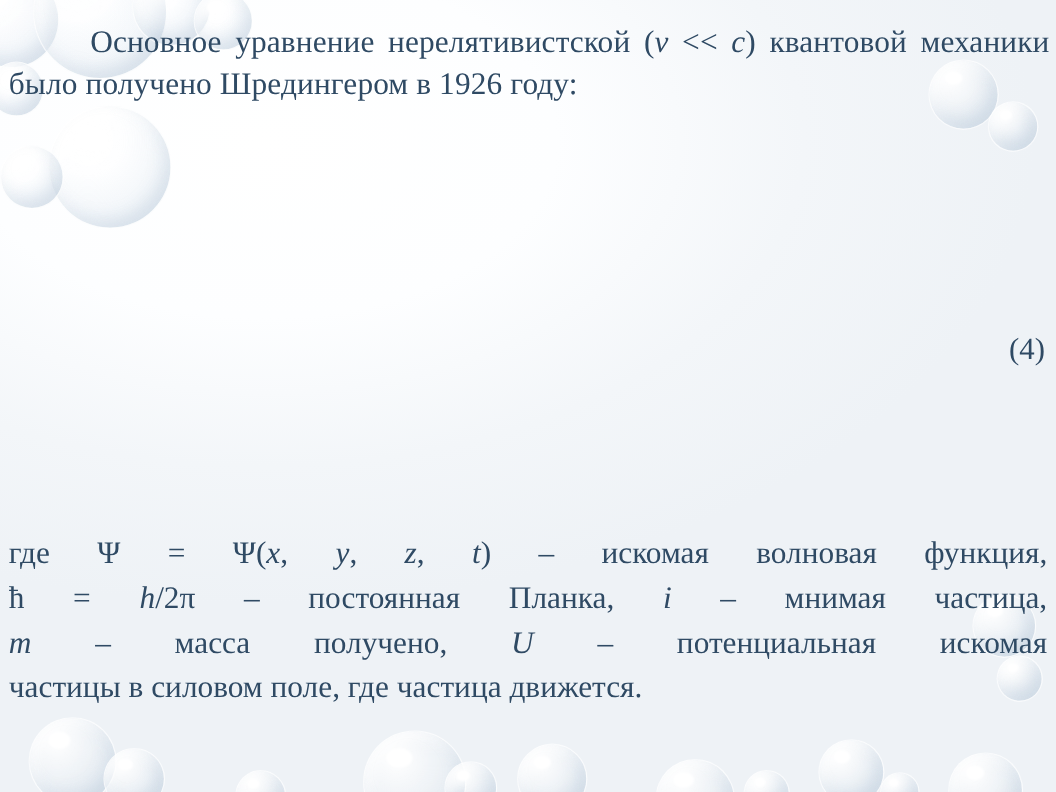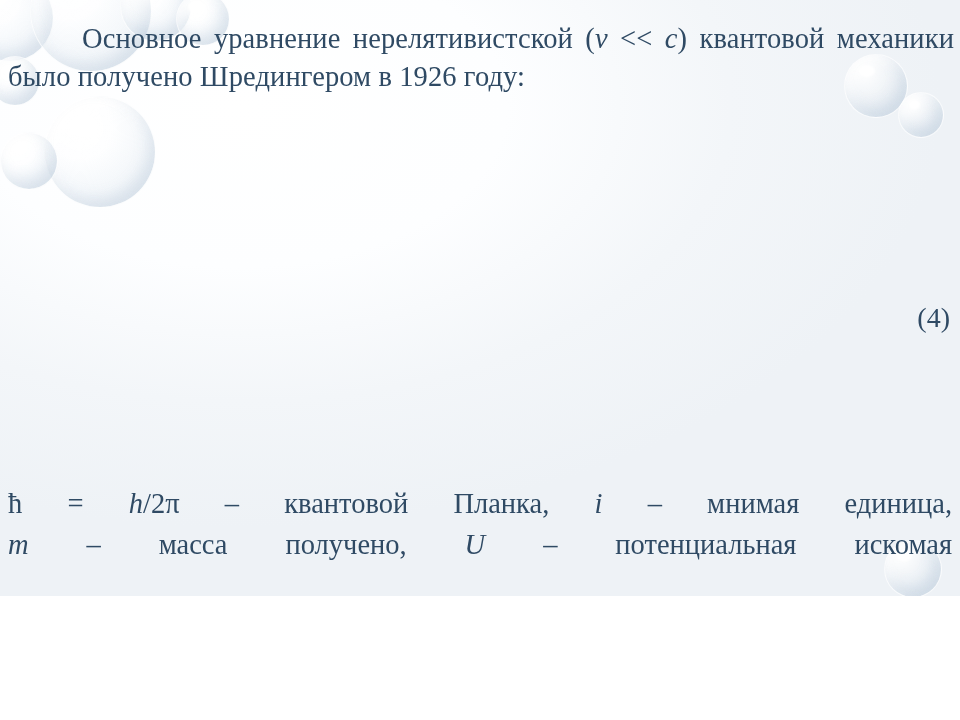--- a/index.html
+++ b/index.html
@@ -8,21 +8,21 @@
   }
   body {
     width: 960px;
     height: 720px;
     overflow: hidden;
     font-family: "Liberation Serif", serif;
   }
   .slide {
     position: relative;
     width: 960px;
-    height: 596px;
+    height: 720px;
     background:
       radial-gradient(ellipse 700px 420px at 25% 18%, #ffffff 0%, #fdfeff 38%, #f3f6f9 70%, #eef2f6 100%),
       linear-gradient(140deg, #ffffff 0%, #f7fafc 45%, #e9eef4 100%);
     color: #2e4a63;
     overflow: hidden;
   }
   
   .bubbles {
     position: absolute;
     left: 0; top: 0;
@@ -128,21 +128,23 @@
     <div class="bubble" style="left:214px; top:700px; width:44px; height:44px;"></div>
   </div>
 
   <div class="content">
 
     <div class="intro"><span>Основное уравнение нерелятивистской (</span><span class="it">v</span><span> &lt;&lt; </span><span class="it">c</span><span>) квантовой механики было получено Шредингером в 1926 году:</span></div>
 
     <div class="eqnum">(4)</div>
 
     <div class="notes">
+      <span class="ln"><span>где Ψ = Ψ(</span><span class="it">x</span><span>, </span><span class="it">y</span><span>, </span><span class="it">z</span><span>, </span><span class="it">t</span><span>) – искомая волновая функция,</span></span>
 
-      <span class="ln"><span>ħ = </span><span class="it">h</span><span>/2π – квантовой Планка, </span><span class="it">i</span><span> – мнимая единица,</span></span>
+      <span class="ln"><span>ħ = </span><span class="it">h</span><span>/2π – постоянная Планка, </span><span class="it">i</span><span> – мнимая частица,</span></span>
 
       <span class="ln"><span class="it">m</span><span> – масса получено, </span><span class="it">U</span><span> – потенциальная искомая</span></span>
 
+      <span class="ln last">частицы в силовом поле, где частица движется.</span>
     </div>
 
   </div>
 </div>
 
 </body></html>

